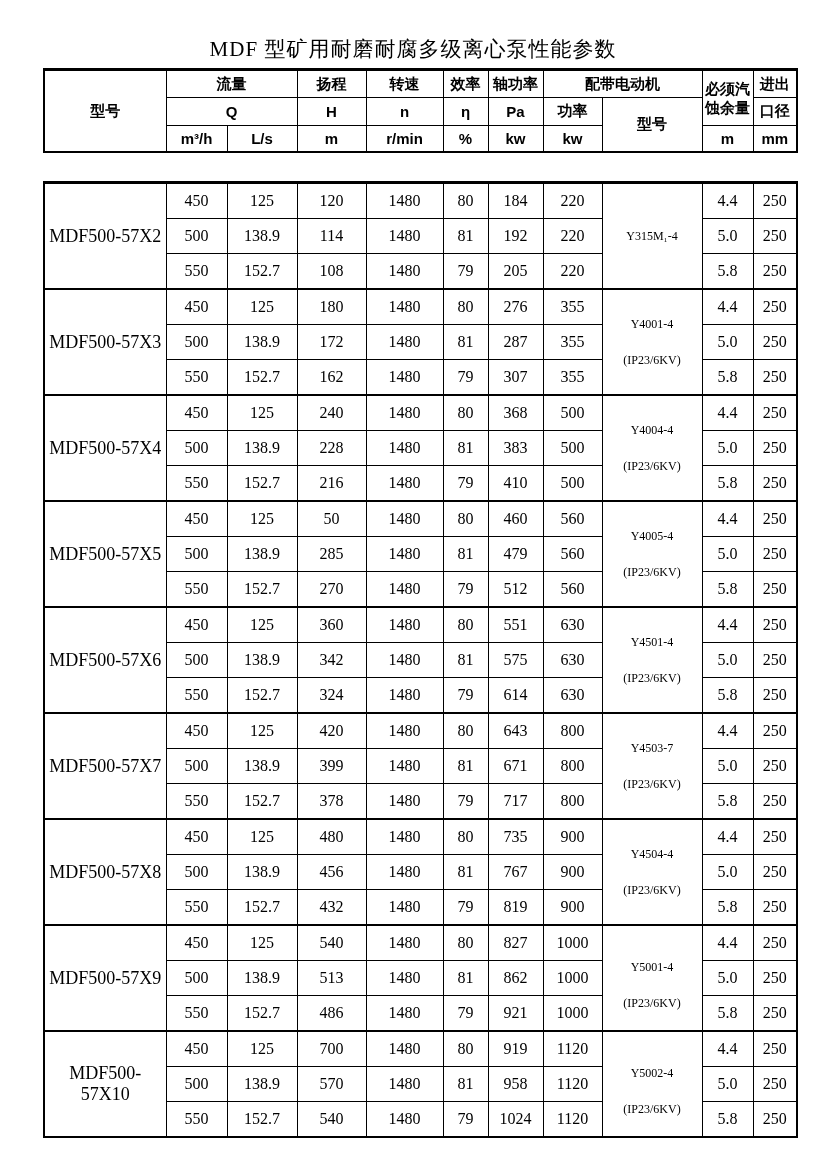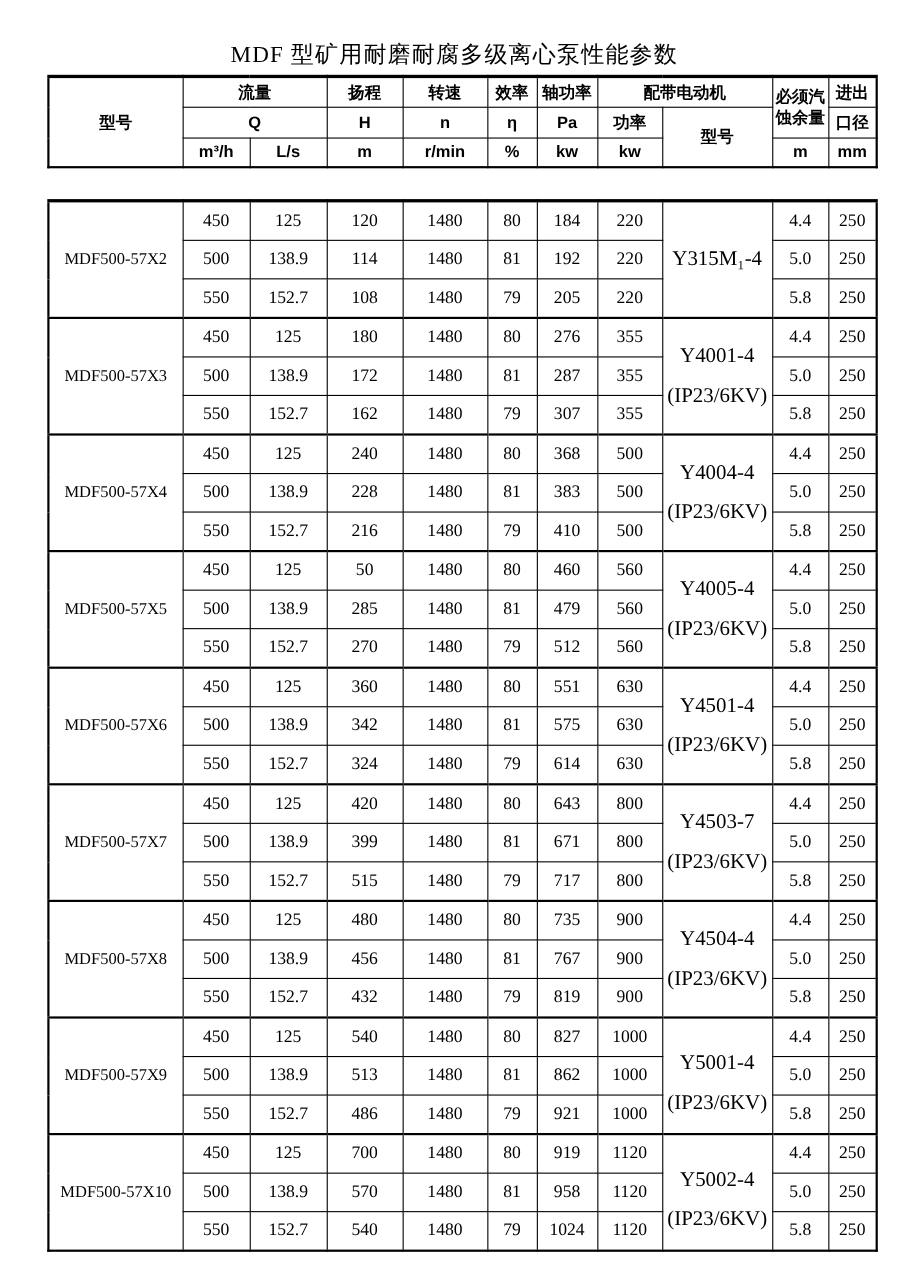--- a/index.html
+++ b/index.html
@@ -51,22 +51,22 @@
   
   .dat {
     margin-top: 28px;
     font-size: 16px;
     border: 2px solid #000;
     border-top: 3px solid #000;
     border-bottom: 2px solid #000;
   }
   .dat td { height: 34px; }
   .dat tbody.gsep tr:first-child td { border-top: 2px solid #000; }
-  .dat td.model { font-size: 15px; letter-spacing: 0px; }
-  .dat td.motor { font-size: 19px; line-height: 36px; }
+  .dat td.model { font-size: 18px; letter-spacing: 0px; }
+  .dat td.motor { font-size: 12px; line-height: 36px; }
   .dat td.motor.motor-top { vertical-align: top; padding-top: 23px; }
   .dat td.motor div { line-height: 36px; white-space: nowrap; }
 </style>
 </head>
 <body>
 
 <div class="page">
 
   <div class="title">MDF 型矿用耐磨耐腐多级离心泵性能参数</div>
 
@@ -360,21 +360,21 @@
           <td>1480</td>
           <td>81</td>
           <td>671</td>
           <td>800</td>
           <td>5.0</td>
           <td>250</td>
         </tr>
         <tr>
           <td>550</td>
           <td>152.7</td>
-          <td>515</td>
+          <td>378</td>
           <td>1480</td>
           <td>79</td>
           <td>717</td>
           <td>800</td>
           <td>5.8</td>
           <td>250</td>
         </tr>
       </tbody>
       <tbody class="gsep">
         <tr>

